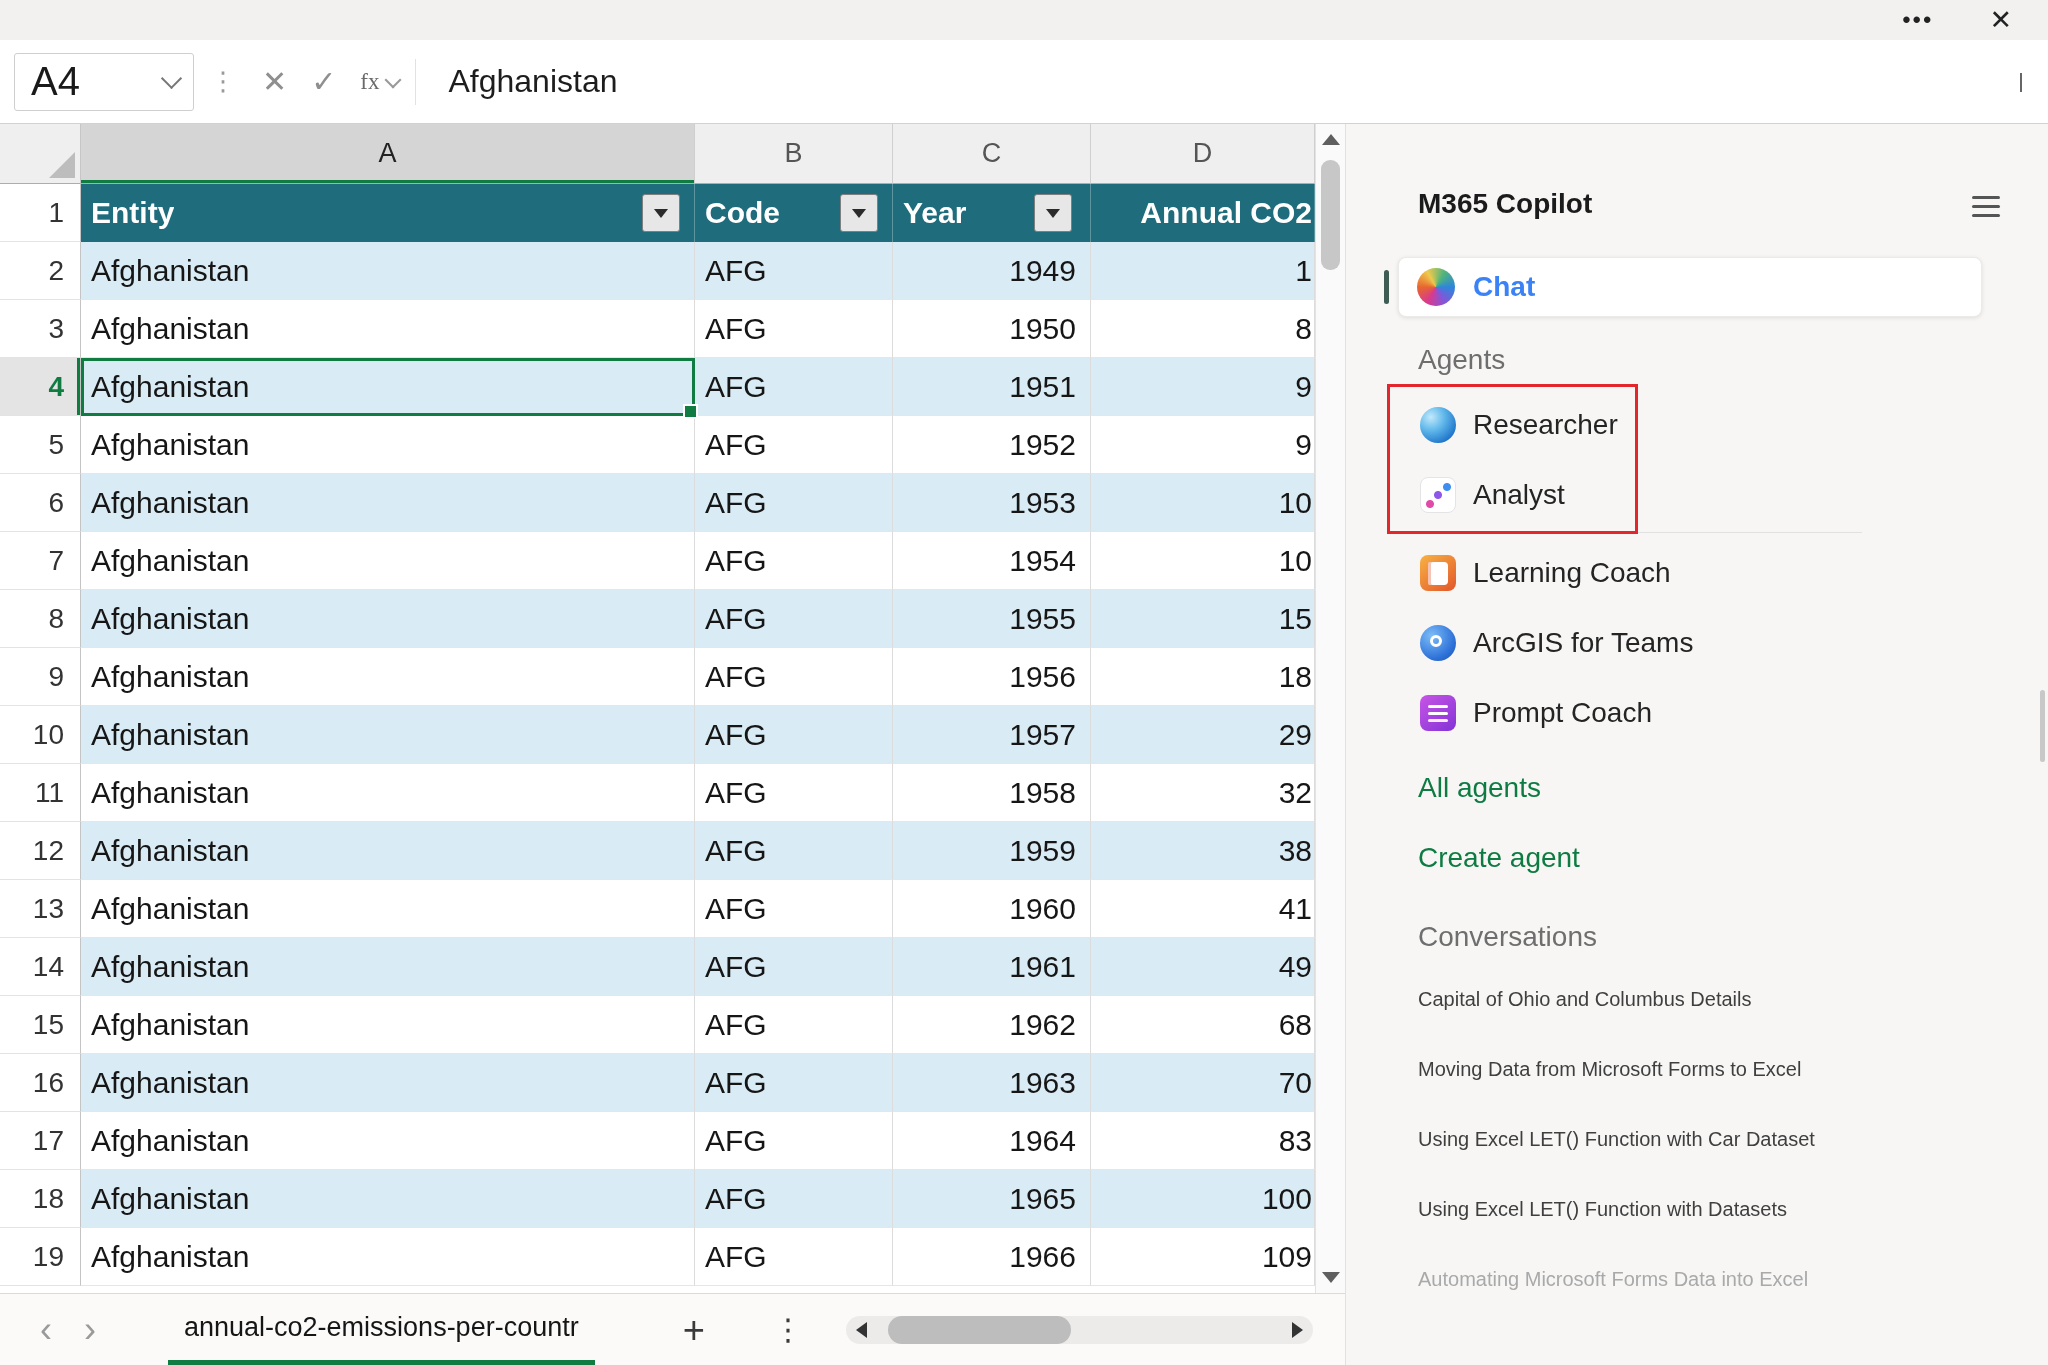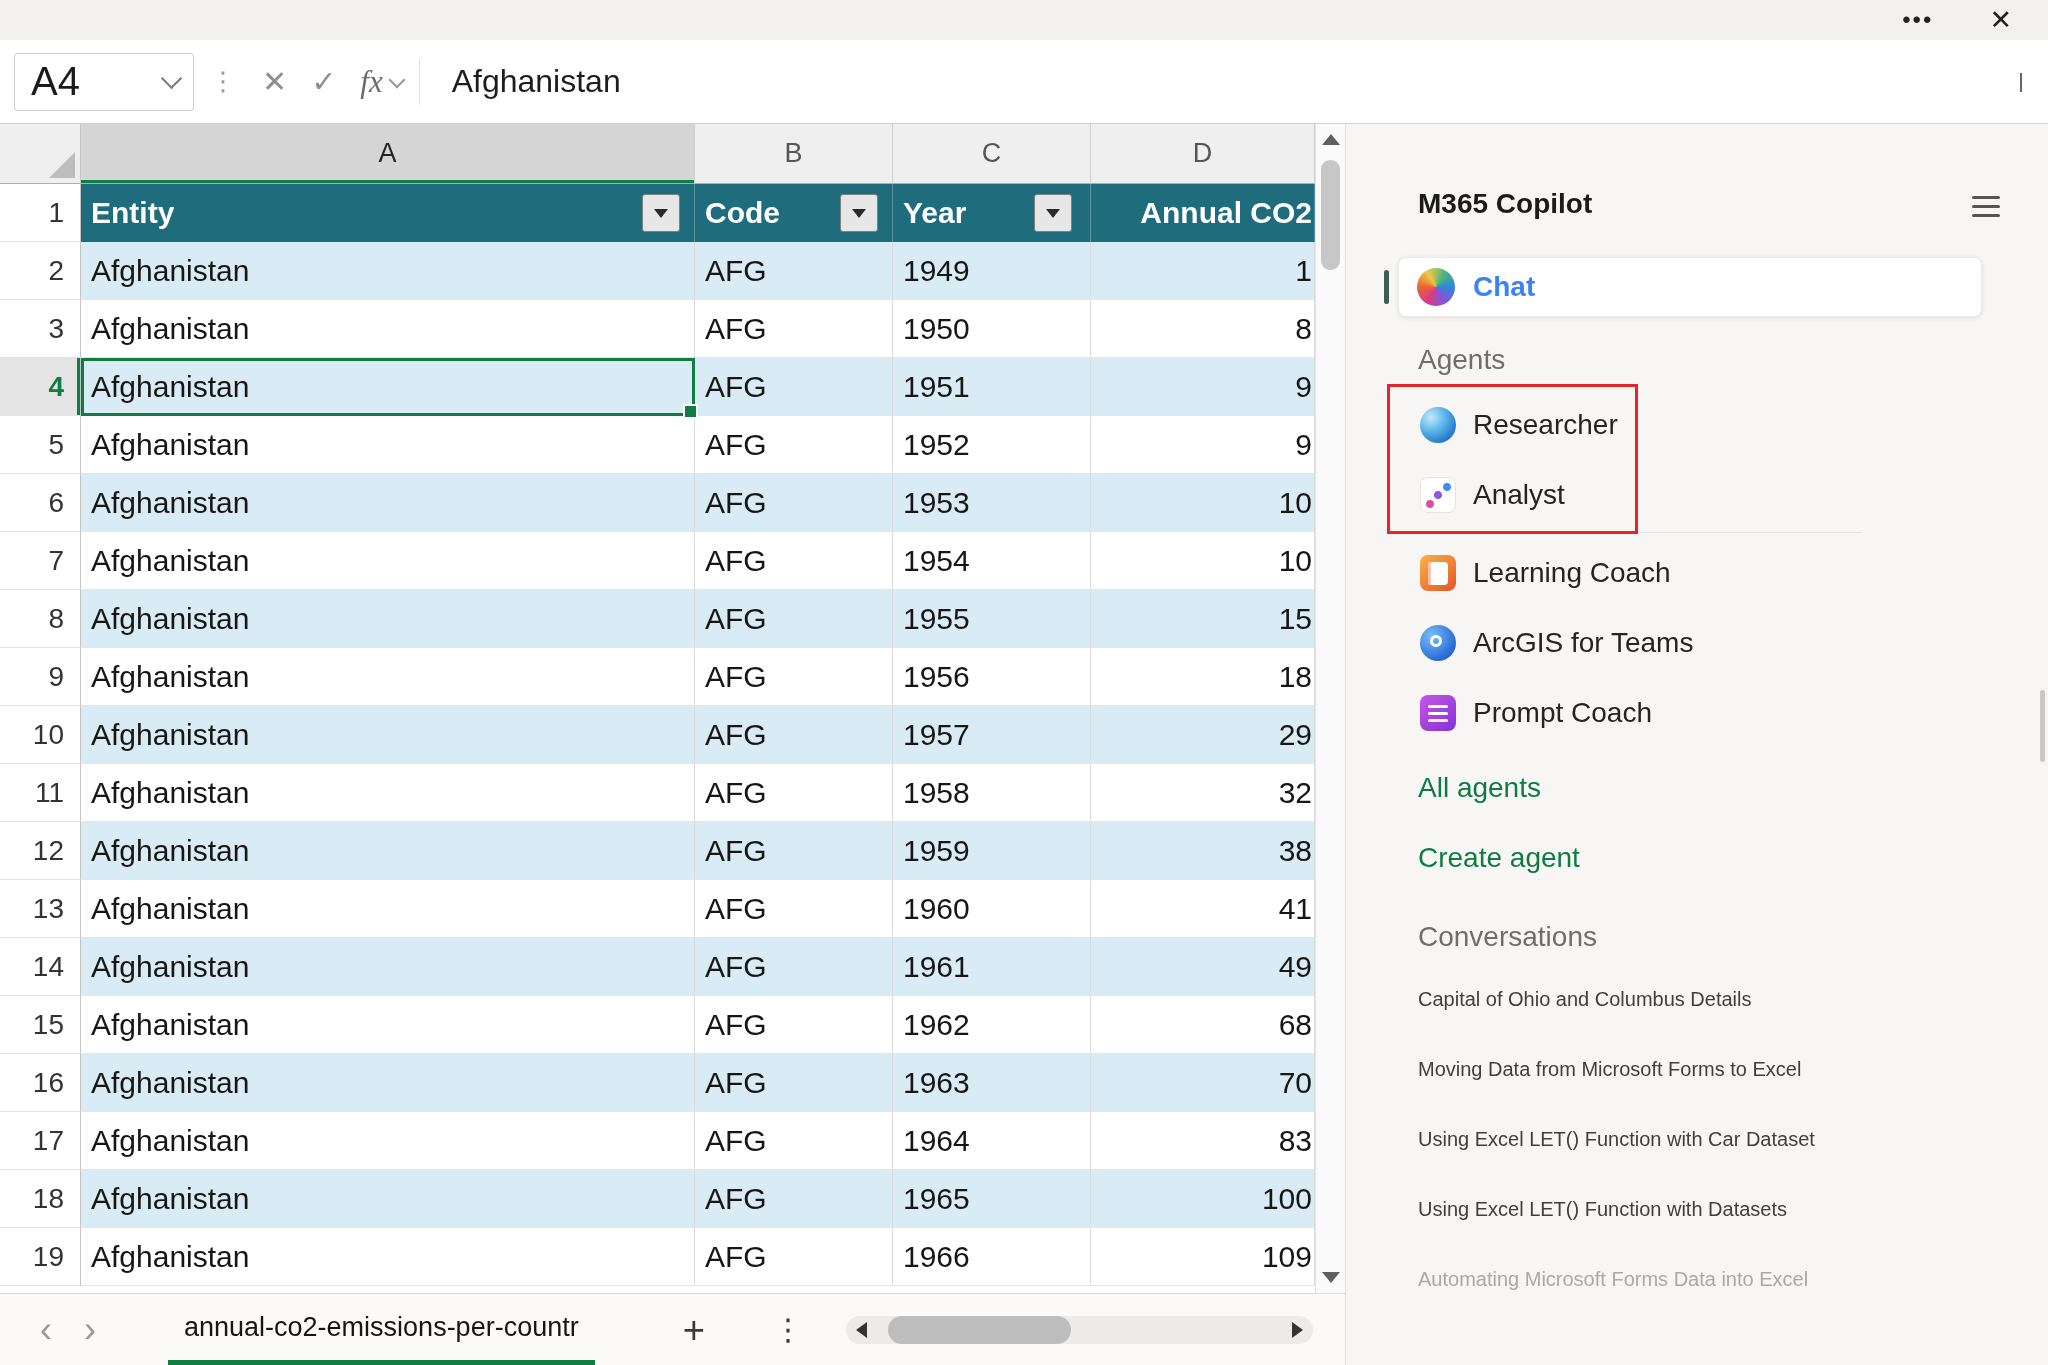--- a/index.html
+++ b/index.html
@@ -13,21 +13,21 @@
 
   
   .formulabar{position:absolute;top:40px;left:0;right:0;height:84px;background:#fff;
     border-bottom:1px solid #D2D2D2;display:flex;align-items:center;box-sizing:border-box;}
   .namebox{width:180px;height:58px;margin-left:14px;border:1px solid #CFCFCF;border-radius:3px;
     display:flex;align-items:center;justify-content:space-between;padding:0 14px 0 16px;box-sizing:border-box;}
   .namebox .nb-text{font-size:40px;color:#1a1a1a;}
   .chev{width:13px;height:13px;border-right:2.5px solid #777;border-bottom:2.5px solid #777;transform:rotate(45deg);margin-top:-6px;}
   .fb-grip{color:#9a9a9a;font-size:26px;margin:0 14px 0 16px;}
   .fb-ico{font-size:30px;color:#8f8f8f;margin:0 12px;}
-  .fb-fx{font-family:"Liberation Serif",serif;font-style:italic;font-size:31px;color:#6a6a6a;margin:0 4px 0 12px;}
+  .fb-fx{font-family:"Liberation Serif",serif;font-size:23px;color:#6a6a6a;margin:0 4px 0 12px;}
   .fx-chev{width:10px;height:10px;border-right:2px solid #999;border-bottom:2px solid #999;transform:rotate(45deg);margin:-4px 10px 0 4px;}
   .fb-div{width:1px;height:46px;background:#E2E2E2;margin:0 6px;}
   .fb-value{font-size:32px;color:#1d1d1d;margin-left:26px;flex:1;}
   .fb-expand{margin-right:26px;}
   .fb-expand .chev{border-color:#666;}
 
   
   .grid{position:absolute;top:124px;left:0;width:1315px;height:1169px;background:#fff;overflow:hidden;}
   .colhdr{display:flex;height:60px;background:#EFEFEF;}
   .corner{width:81px;height:60px;border-right:1px solid #C6C6C6;border-bottom:1px solid #ADADAD;position:relative;background:#EFEFEF;box-sizing:border-box;}
@@ -41,21 +41,21 @@
   .colh.selected{background:#D5D5D5;color:#222;box-shadow:inset 0 -3px 0 var(--accent-green);}
 
   .grow{display:flex;height:58px;}
   .gutter{width:81px;display:flex;align-items:center;justify-content:flex-end;padding-right:16px;box-sizing:border-box;
     font-size:28px;color:#333;background:#fff;border-right:1px solid #C4C4C4;border-bottom:1px solid #E3E3E3;}
   .gutter.selrow{background:#E4E4E4;color:var(--accent-green);font-weight:700;box-shadow:inset -3px 0 0 var(--accent-green);}
   .gc{display:flex;align-items:center;padding:0 10px;font-size:30px;color:#161616;box-sizing:border-box;
     border-right:1px solid #DCDCDC;border-bottom:1px solid #E6E6E6;background:#fff;overflow:hidden;white-space:nowrap;}
   .gc.a{width:614px;gap:48px;}
   .gc.b{width:198px;}
-  .gc.c{width:198px;padding-right:14px;}
+  .gc.c{width:198px;justify-content:flex-end;padding-right:14px;}
   .gc.d{flex:1;min-width:0;justify-content:flex-end;padding-right:2px;}
   .grow.band .gc{background:var(--band-blue);}
   .grow.thead .gc{background:var(--table-teal);color:#fff;font-weight:700;border-right:1px solid rgba(255,255,255,.28);border-bottom:none;}
   .htxt{overflow:hidden;white-space:nowrap;}
   .fbtn{width:36px;height:36px;margin-left:auto;margin-right:4px;background:#E7E7E7;border:1px solid #7F7F7F;border-radius:3px;
     display:flex;align-items:center;justify-content:center;flex:none;}
   .tri{width:0;height:0;border-left:7px solid transparent;border-right:7px solid transparent;border-top:9px solid #2b2b2b;}
 
   .sel{position:absolute;left:81px;top:234px;width:614px;height:58px;border:3px solid var(--accent-green);box-sizing:border-box;pointer-events:none;}
   .sel::after{content:"";position:absolute;right:-6px;bottom:-6px;width:11px;height:11px;background:var(--accent-green);border:2px solid #fff;}

